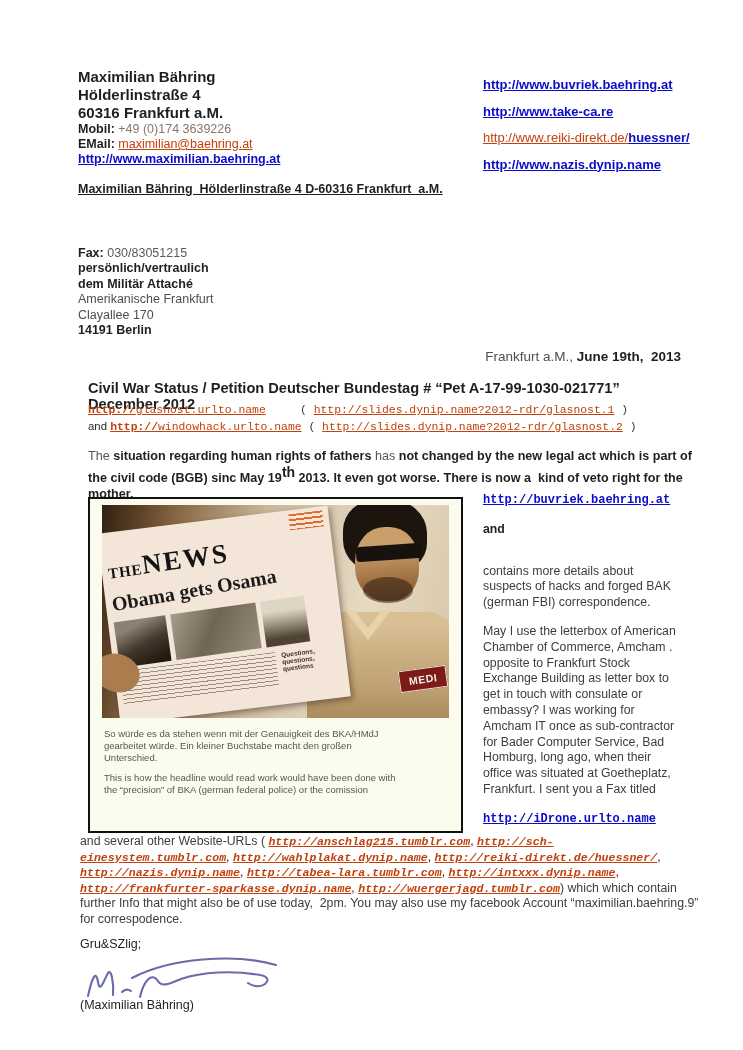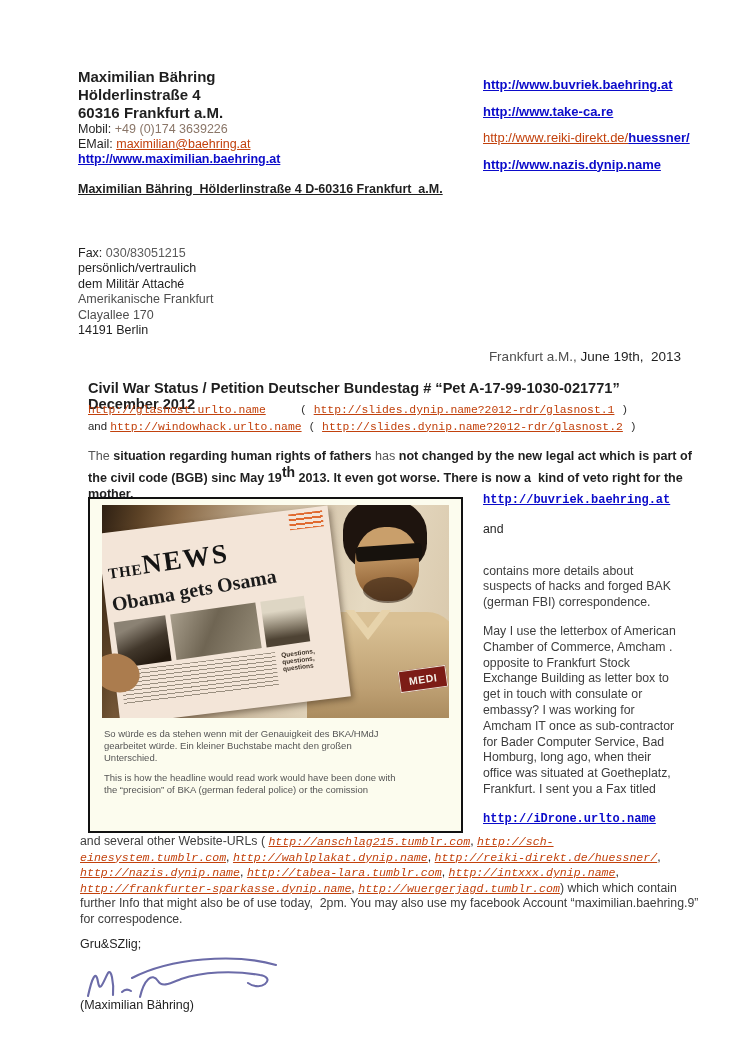--- a/index.html
+++ b/index.html
@@ -1,21 +1,21 @@
 <!DOCTYPE html>
 <html><head>
 <meta charset="utf-8">
 <style>
   html,body{margin:0;padding:0;background:#ffffff;}
   body{width:743px;height:1050px;position:relative;overflow:hidden;
        font-family:"Liberation Sans", sans-serif;color:#1f1f1f;
        -webkit-font-smoothing:antialiased;}
   .abs{position:absolute;}
   .prewrap{white-space:pre-wrap;}
-  b,.bold{font-weight:normal;}
+  b,.bold{font-weight:bold;}
   .lnk{color:#c2410c;text-decoration:underline;cursor:pointer;}
   .lnkbold{color:#0b0bca;font-weight:bold;text-decoration:underline;cursor:pointer;}
   .mono{font-family:"Liberation Mono", monospace;}
   .ital{font-style:italic;}
 
   
   .lh{left:78px;top:68px;font-size:15px;line-height:18px;}
   .lh .big{font-weight:bold;}
   .lh .small{font-size:12.5px;line-height:15px;}
   .sender{left:78px;top:182px;font-size:12.5px;font-weight:bold;text-decoration:underline;}

